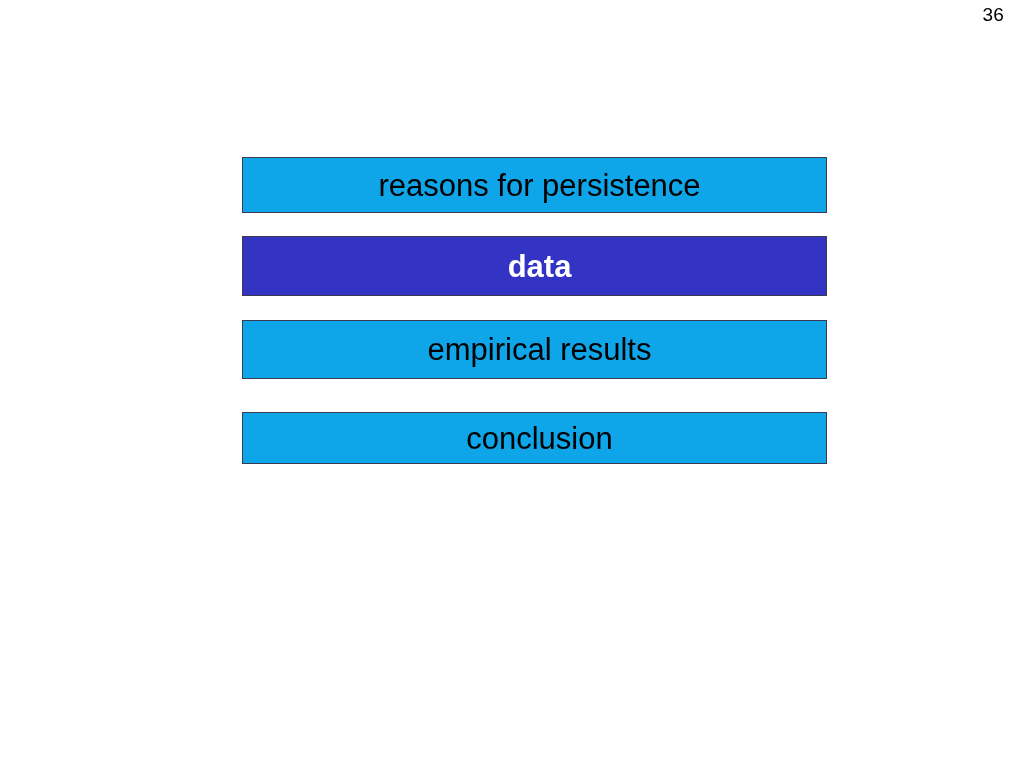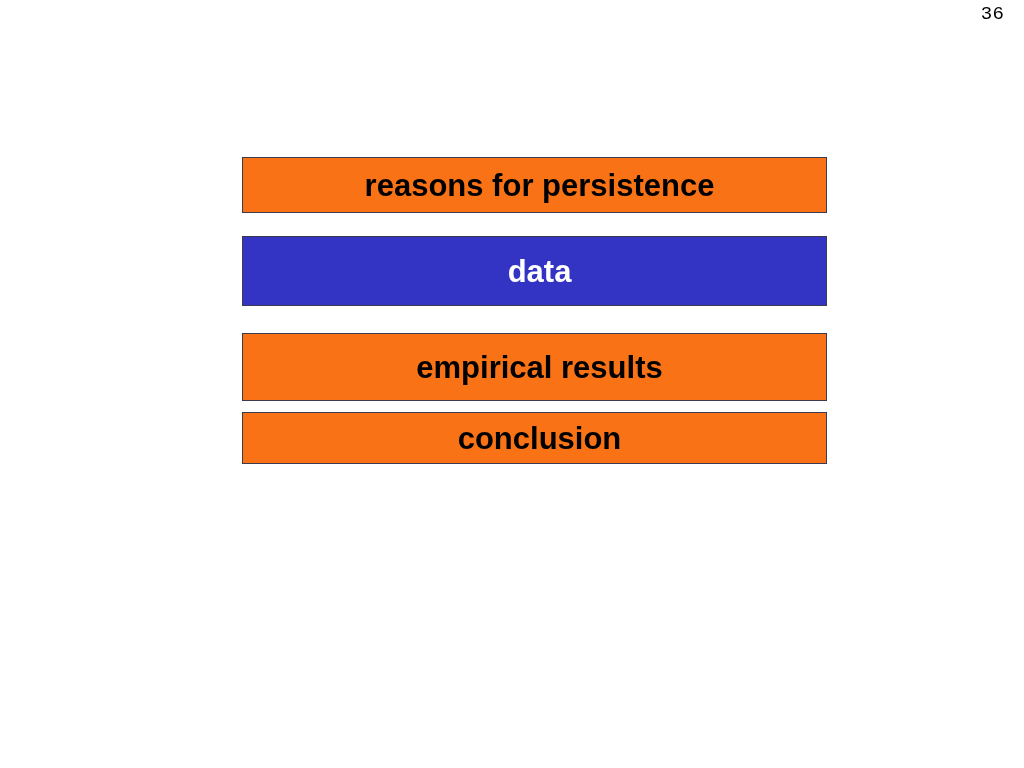--- a/index.html
+++ b/index.html
@@ -19,21 +19,21 @@
     width: 1024px;
     height: 768px;
     background: #ffffff;
   }
 
   
   #page-number {
     position: absolute;
     top: 5px;
     right: 20px;
-    font-family: Liberation Mono, monospace;
+    font-family: Liberation Sans, sans-serif;
     font-size: 19px;
     color: #000000;
     line-height: 1;
     letter-spacing: 0.2px;
   }
 
   
   #outline-stack {
     position: absolute;
     left: 242px;
@@ -55,36 +55,36 @@
     white-space: nowrap;
   }
 
   .outline-item .outline-label {
     display: block;
     transform: translateX(5px);
   }
 
   
   .outline-item.state-normal {
-    background: #f97316;
+    background: #0ea5e9;
     color: #000000;
-    font-weight: 700;
+    font-weight: 400;
   }
 
   
   .outline-item.state-active {
     background: #3333c4;
     color: #ffffff;
     font-weight: bold;
   }
 
   
   .outline-item.pos-0 { top: 0px;   height: 56px; }
-  .outline-item.pos-1 { top: 79px;  height: 70px; }
-  .outline-item.pos-2 { top: 176px; height: 68px; }
+  .outline-item.pos-1 { top: 79px;  height: 60px; }
+  .outline-item.pos-2 { top: 163px; height: 59px; }
   .outline-item.pos-3 { top: 255px; height: 52px; }
 </style>
 </head>
 <body>
 
 <div id="slide">
 
   <div id="page-number">36</div>
 
   <div id="outline-stack">

